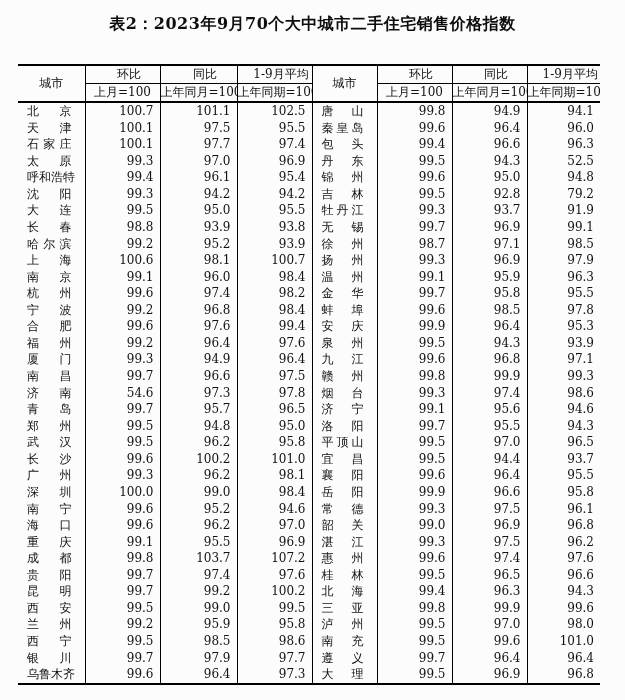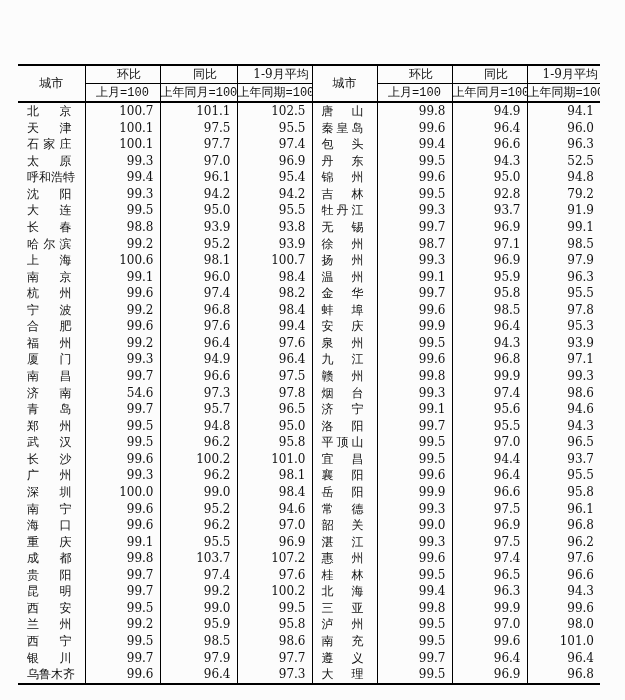--- a/index.html
+++ b/index.html
@@ -41,38 +41,39 @@
   th, td {
     font-weight: normal;
     border-right: 1px solid #000;
     white-space: nowrap;
     overflow: hidden;
   }
   th:last-child, td:last-child { border-right: none; }
   thead th { text-align: center; }
   th.h-city  { border-bottom: 2px solid #000; }
   th.h-group { border-bottom: 1px solid #000; height: 18px; padding-left: 13px; }
-  th.h-sub   { border-bottom: 2px solid #000; height: 18px; font-family: Liberation Mono, monospace; }
+  th.h-sub   { border-bottom: 2px solid #000; height: 18px; }
   tbody td { height: 16.57px; line-height: 16.57px; }
   td.city {
     text-align: justify;
     text-align-last: justify;
     padding: 0 13px 0 9px;
   }
   td.num {
     text-align: right;
     padding-right: 6px;
     font-family: "DejaVu Serif", "Liberation Serif", serif;
   }
 </style>
 </head>
 <body>
 
 <div class="page">
 
+  <div class="title">表2：2023年9月70个大中城市二手住宅销售价格指数</div>
 
   <table class="idx">
     <colgroup>
       <col class="c-city">
         <col class="c-mom">
         <col class="c-yoy">
         <col class="c-avg">
       <col class="c-city2">
         <col class="c-mom2">
         <col class="c-yoy2">

